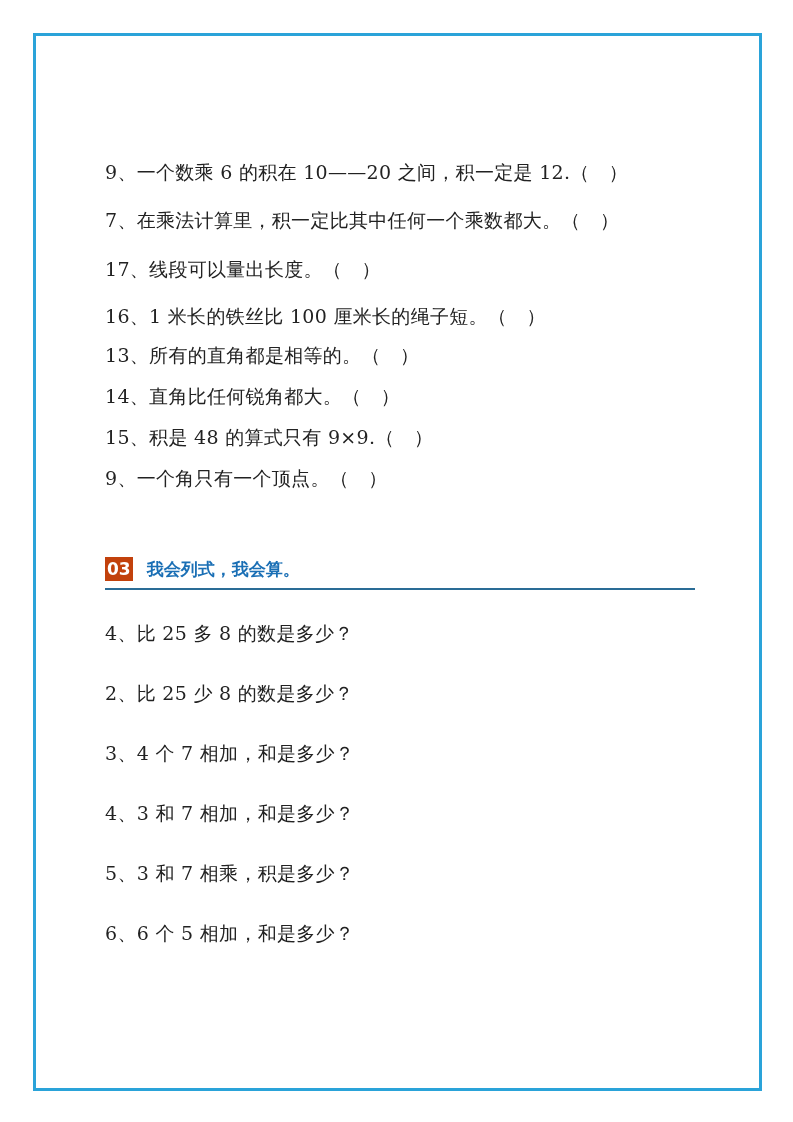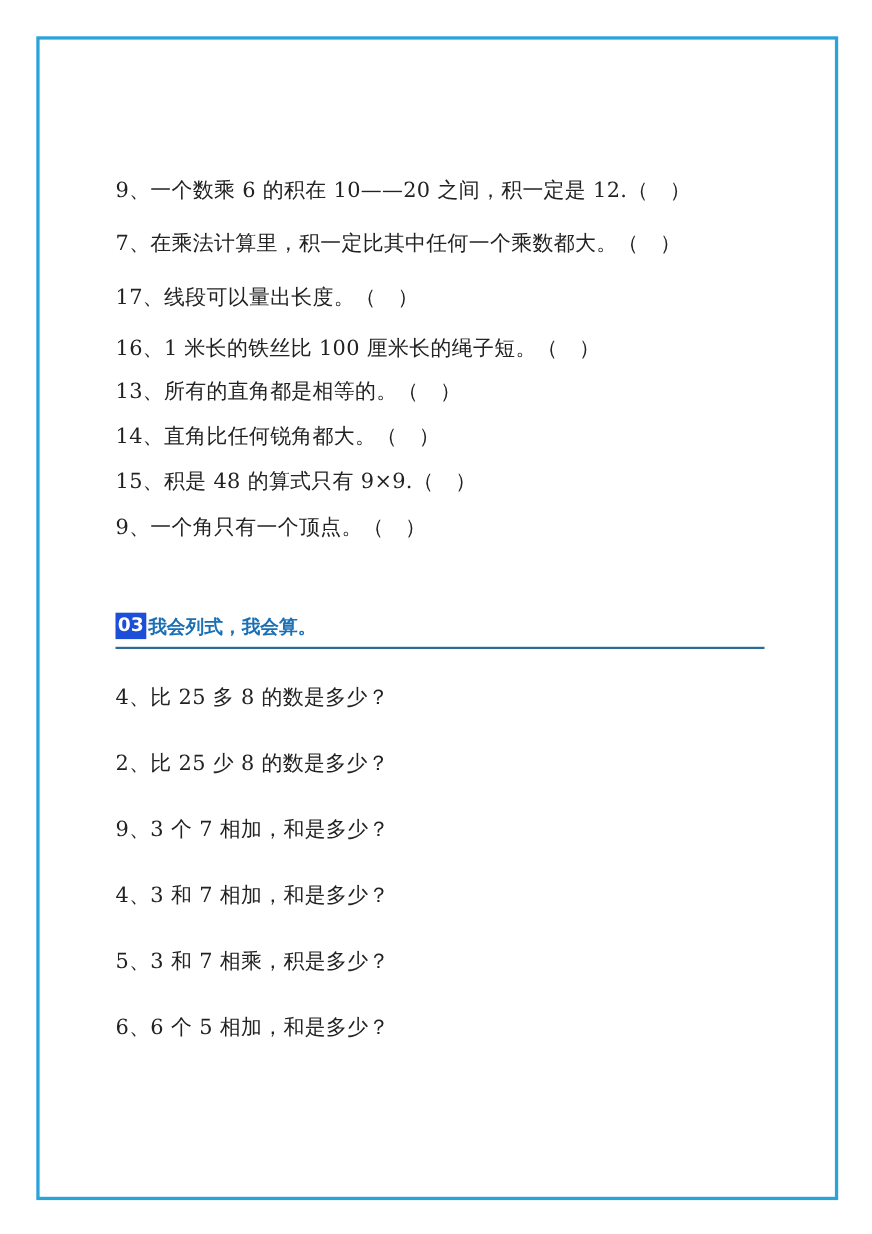--- a/index.html
+++ b/index.html
@@ -3,22 +3,22 @@
 <meta charset="utf-8">
 <style>
   html, body { margin: 0; padding: 0; background: #ffffff; }
   body { width: 793px; height: 1122px; position: relative; overflow: hidden;
          font-family: "DejaVu Serif", "Liberation Serif", serif; color: #222; }
   .frame { position: absolute; left: 33px; top: 33px; width: 723px; height: 1052px;
            border: 3px solid #2aa3d9; box-sizing: content-box; }
   .line { position: absolute; left: 105px; font-size: 19px; white-space: nowrap; letter-spacing: 0.3px; }
   .heading { position: absolute; left: 105px; top: 557px; height: 24px; display: flex; align-items: center;
              font-family: "DejaVu Sans", "Liberation Sans", sans-serif; font-weight: bold; font-size: 17px; color: #1a6fb5; }
-  .badge { background: #1d4ed8; color: #fff; padding: 0 2px; height: 24px; line-height: 24px; font-size: 17px; }
-  .heading-text { margin-left: 2px; }
+  .badge { background: #c2410c; color: #fff; padding: 0 2px; height: 24px; line-height: 24px; font-size: 17px; }
+  .heading-text { margin-left: 14px; }
   .rule { position: absolute; left: 105px; top: 588px; width: 590px; height: 2px; background: #2a6c96; }
 </style>
 </head>
 <body>
 
 <div class="frame"></div>
 
 <div class="line" style="top:160px">9、一个数乘 6 的积在 10——20 之间，积一定是 12.（　）</div>
 <div class="line" style="top:208px">7、在乘法计算里，积一定比其中任何一个乘数都大。（　）</div>
 <div class="line" style="top:257px">17、线段可以量出长度。（　）</div>
@@ -29,16 +29,16 @@
 <div class="line" style="top:466px">9、一个角只有一个顶点。（　）</div>
 
 <div class="heading">
   <span class="badge">03</span>
   <span class="heading-text">我会列式，我会算。</span>
 </div>
 <div class="rule"></div>
 
 <div class="line" style="top:621px">4、比 25 多 8 的数是多少？</div>
 <div class="line" style="top:681px">2、比 25 少 8 的数是多少？</div>
-<div class="line" style="top:741px">9、3 个 7 相加，和是多少？</div>
+<div class="line" style="top:741px">3、4 个 7 相加，和是多少？</div>
 <div class="line" style="top:801px">4、3 和 7 相加，和是多少？</div>
 <div class="line" style="top:861px">5、3 和 7 相乘，积是多少？</div>
 <div class="line" style="top:921px">6、6 个 5 相加，和是多少？</div>
 
 </body></html>

